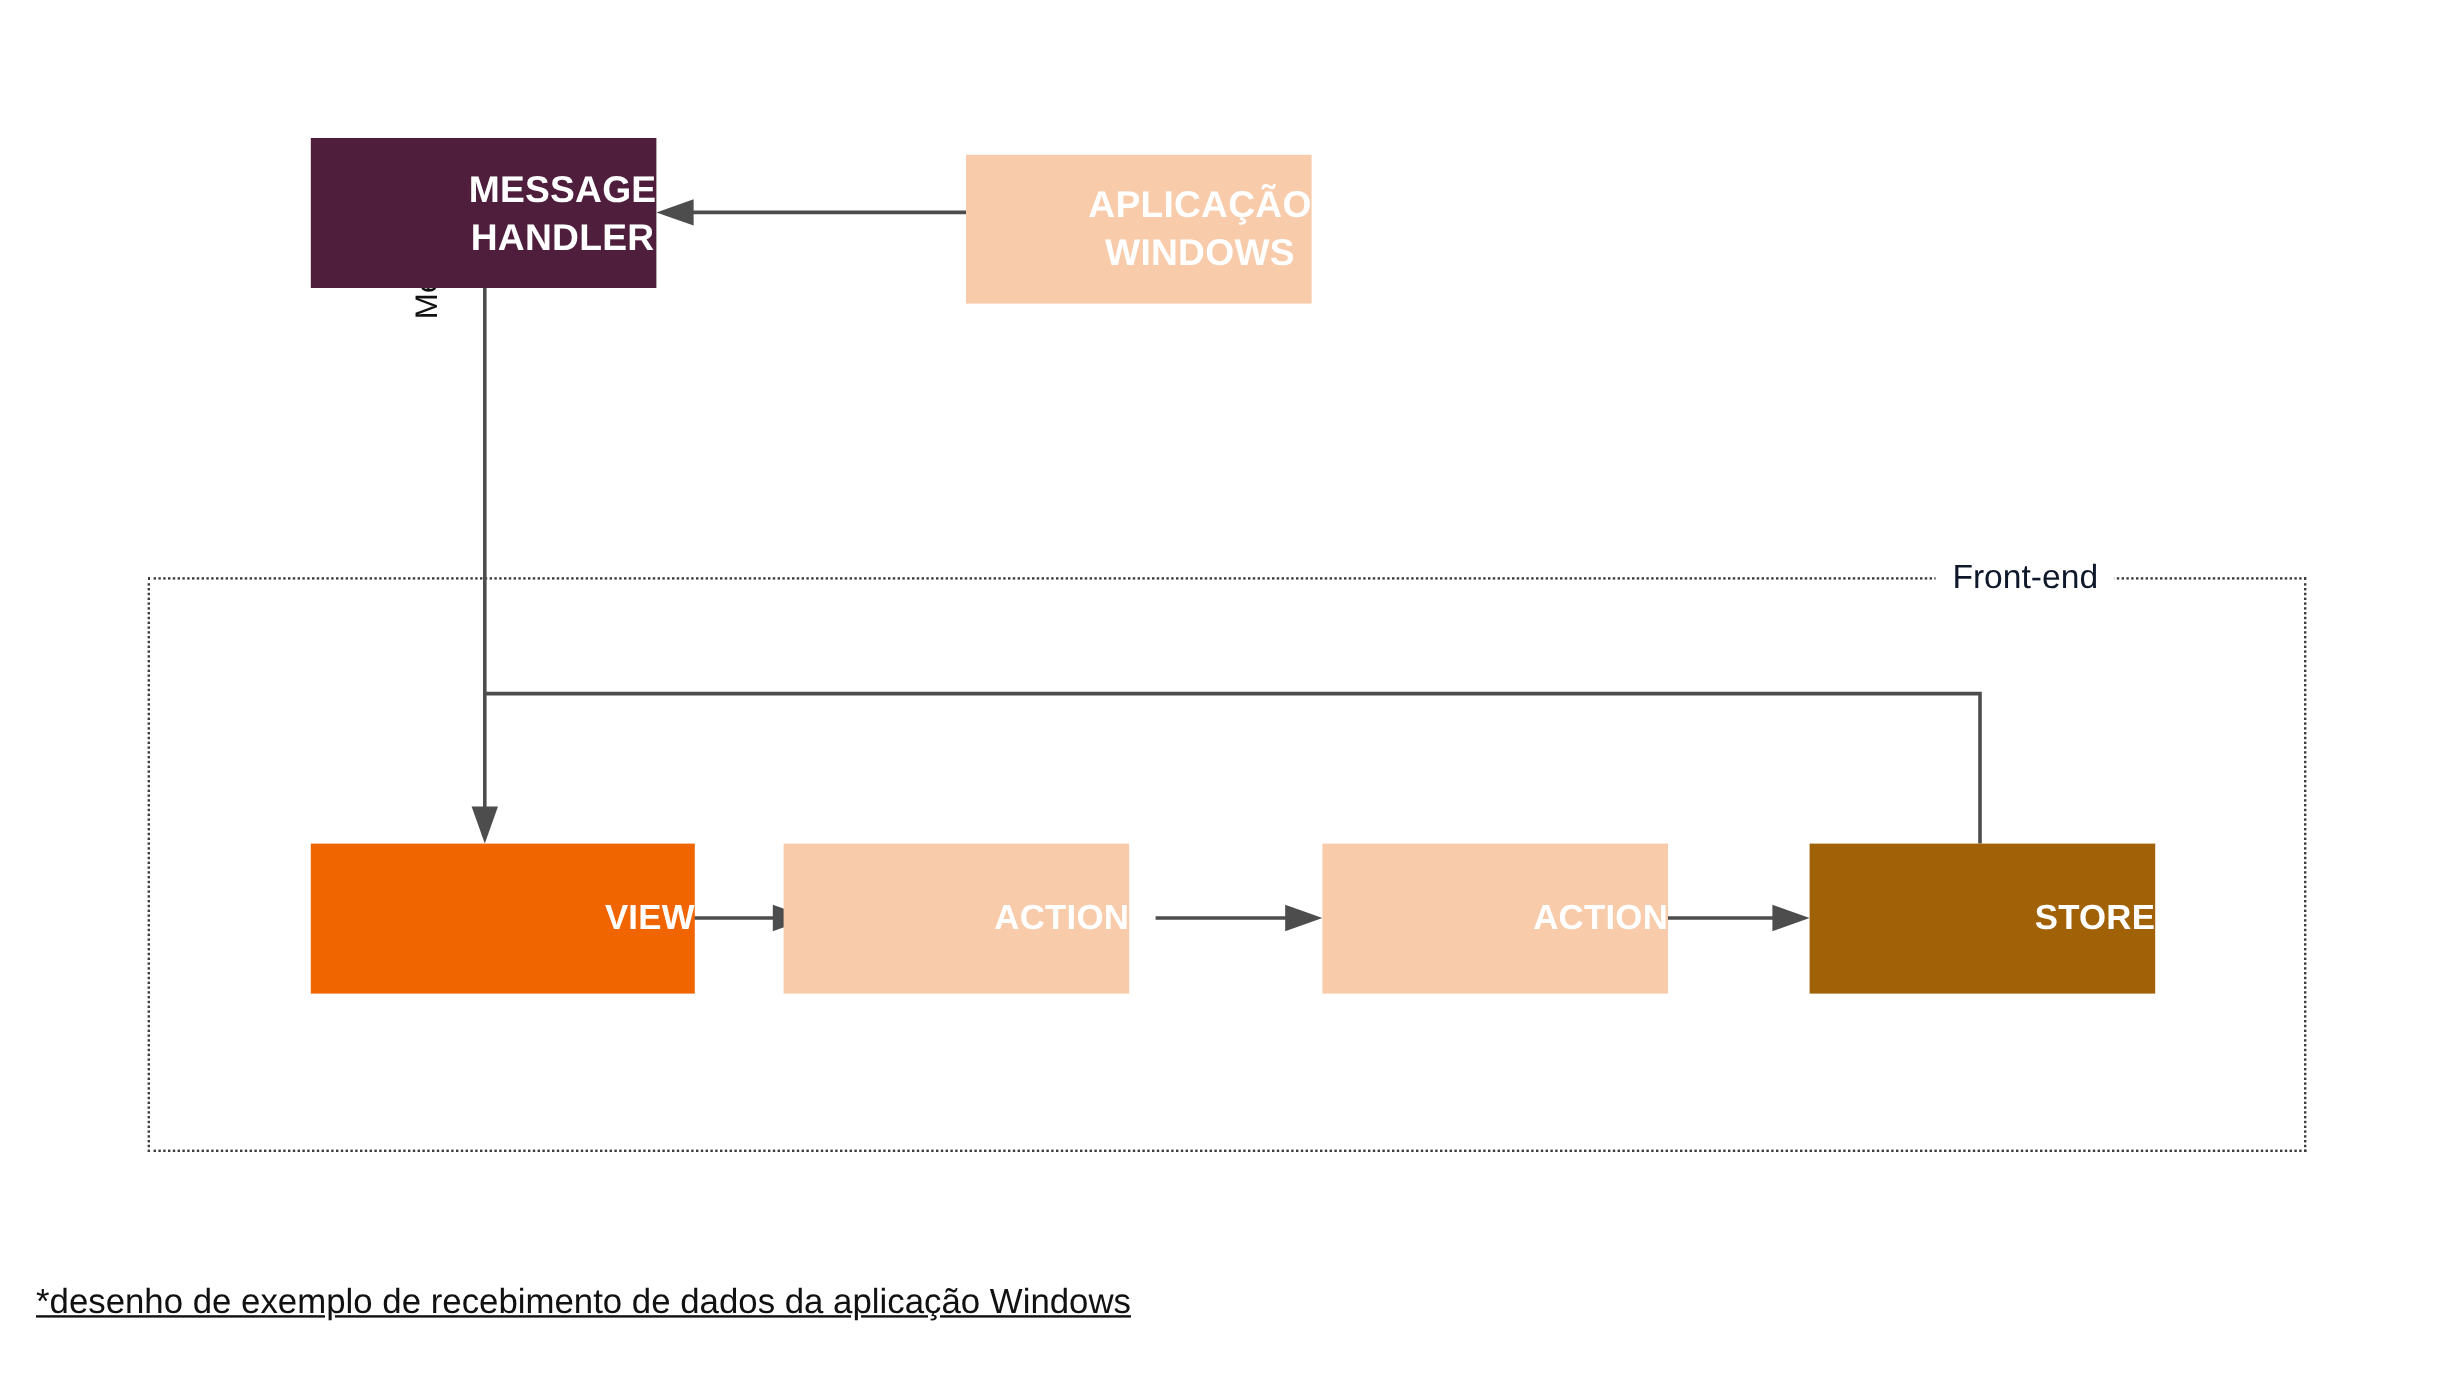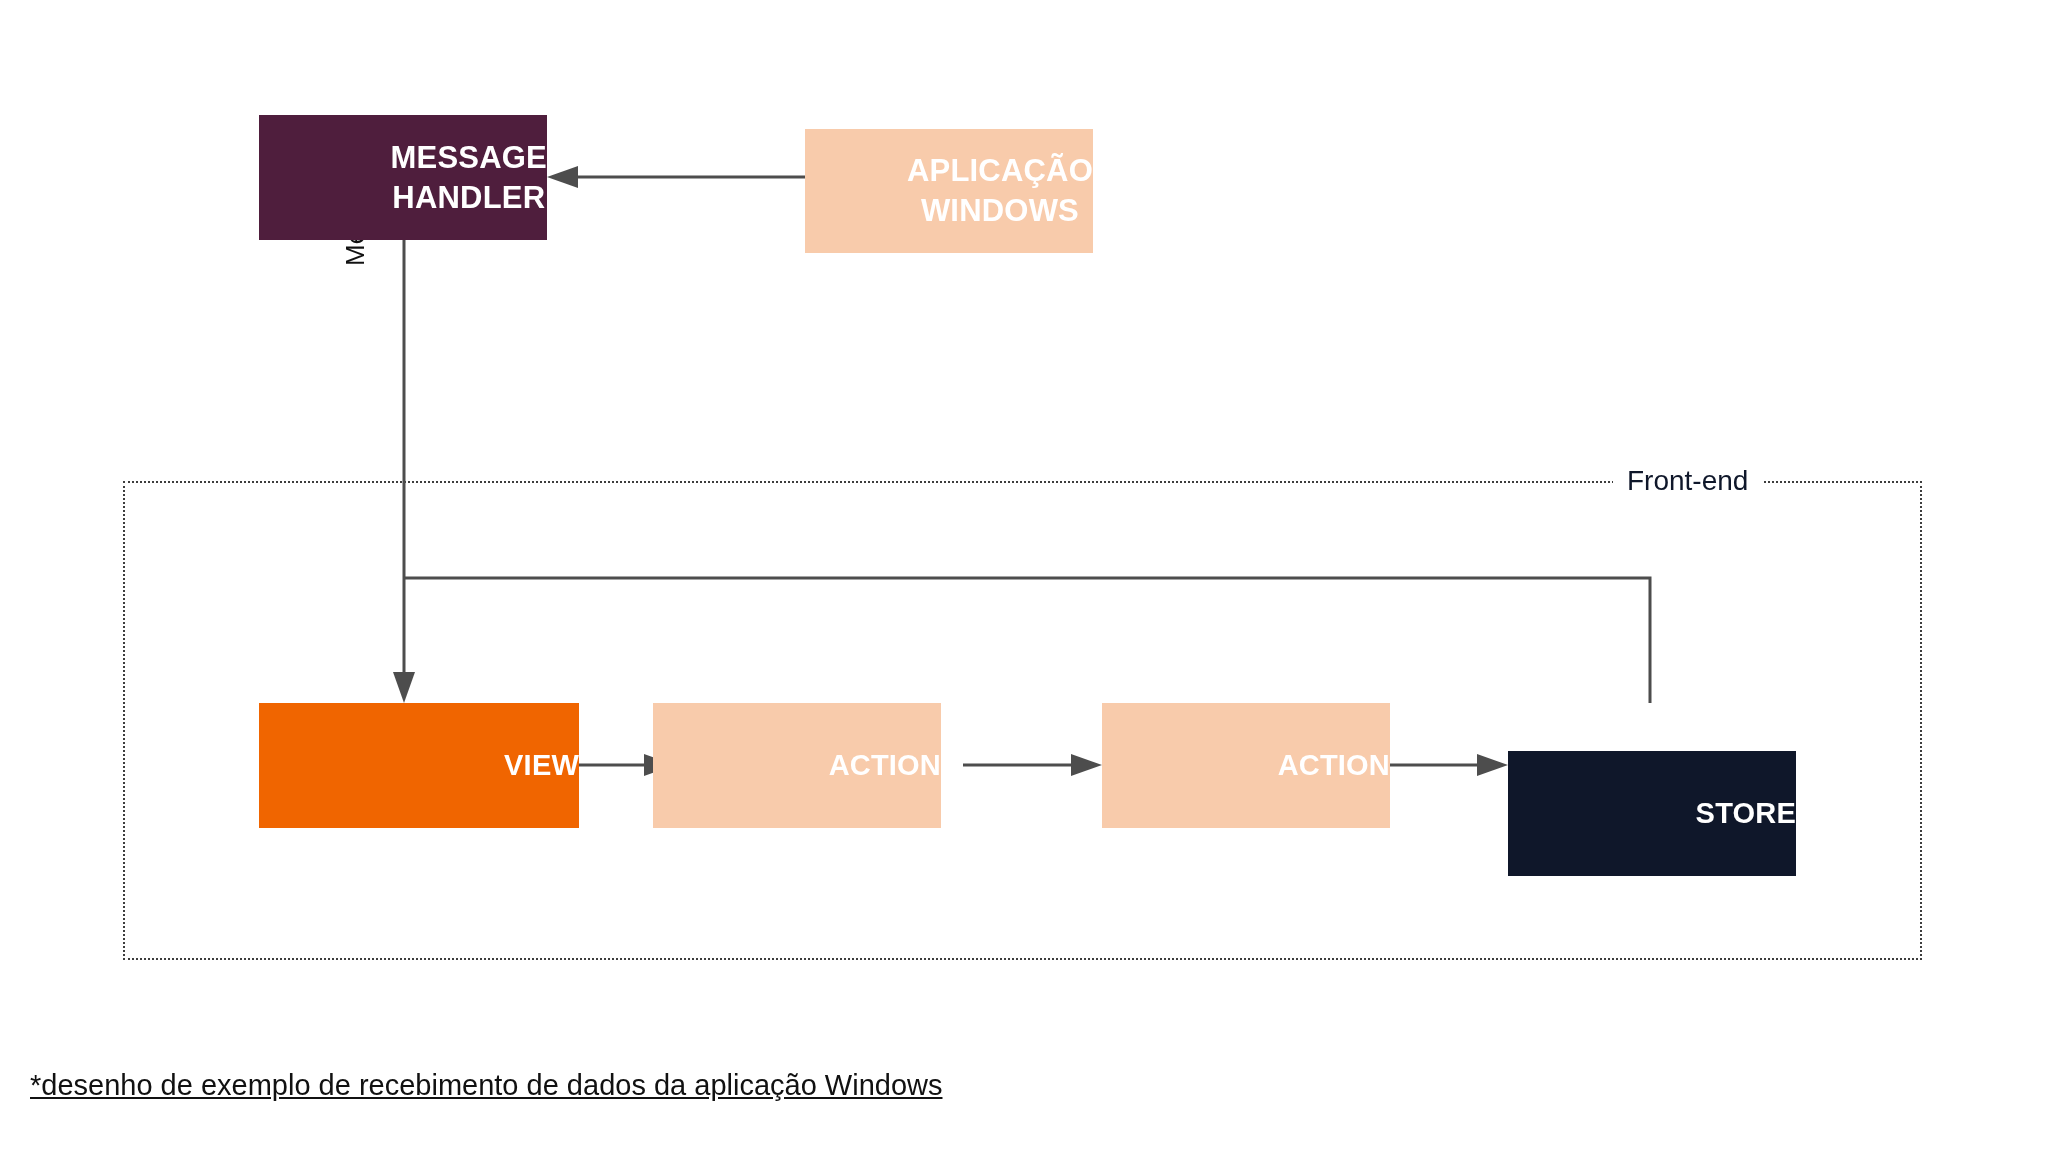--- a/index.html
+++ b/index.html
@@ -63,23 +63,22 @@
   }
   .node-reducer {
     left: 1102px; top: 703px;
     width: 288px; height: 125px;
     background: #F8CBAB;
     font-size: 29px;
   }
   .node-store {
     left: 1508px; top: 703px;
     width: 288px; height: 125px;
-    background: #0f172a;
-    font-size: 29px;
-    margin-top: 48px;
+    background: #a16207;
+    font-size: 29px;
   }
 
   
   .frontend-region {
     position: absolute;
     left: 123px;  top: 481px;
     width: 1799px; height: 479px;
     box-sizing: border-box;
     border: 2px dotted #3d3d3d;
   }

